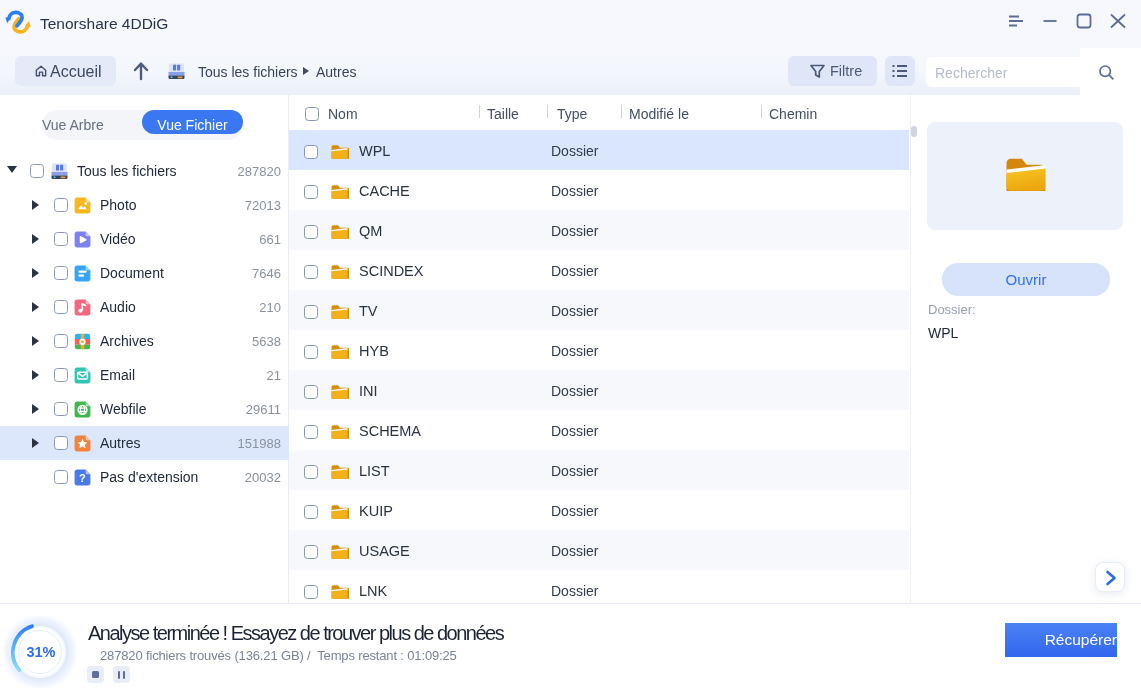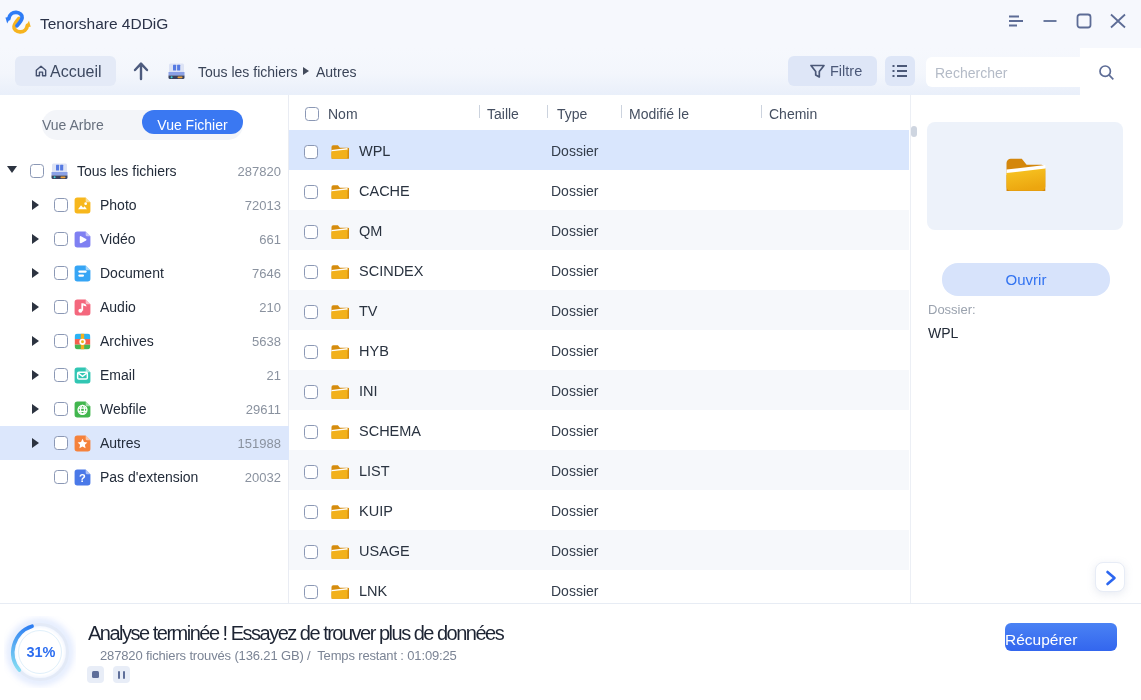--- a/index.html
+++ b/index.html
@@ -62,21 +62,21 @@
 #dlab { position:absolute; left:17px; top:207px; font-size:13px; color:#9aa2ae; }
 #dval { position:absolute; left:17px; top:230px; font-size:14px; color:#232b38; }
 #nextbtn { position:absolute; left:184px; top:467px; width:30px; height:30px; background:#fff; border:1px solid #e7ecf6; border-radius:8px; box-shadow:0 2px 8px rgba(120,140,180,0.18); }
 
 
 #bottom { left:0; top:603px; width:1141px; height:97px; background:#fff; border-top:1px solid #e7ecf4; }
 #ring { position:absolute; left:4px; top:12px; }
 #btitle { position:absolute; left:88px; top:18px; font-size:20px; letter-spacing:-1.5px; color:#1d2433; }
 #bsub { position:absolute; left:100px; top:44px; font-size:13px; letter-spacing:-0.15px; color:#7b8495; }
 .ctl { position:absolute; top:62px; width:17px; height:17px; background:#e8edf7; border-radius:4px; }
-#recover { position:absolute; left:1005px; top:19px; width:112px; height:28px; background:linear-gradient(#4a82f4,#3366ee); border-radius:6px; color:#fff; font-size:15.5px; text-align:left; line-height:34px; }
+#recover { position:absolute; left:1005px; top:19px; width:112px; height:34px; background:linear-gradient(#4a82f4,#3366ee); border-radius:0; color:#fff; font-size:15.5px; text-align:right; line-height:34px; }
 #selinfo { position:absolute; left:0; top:59px; width:1117px; text-align:right; font-size:15px; letter-spacing:-0.2px; color:#414a59; }
 #bstrip { left:0; top:693px; width:1141px; height:7px; background:#f7fafd; border-top:1px solid #e9eef6; }
 </style>
 </head>
 <body>
 <div id="titlebar" class="abs">
   <svg id="logo" class="abs" width="27" height="27" viewBox="0 0 32 32">
     <path d="M26.5 19.5 C 26 24.5, 22 27.2, 17.7 27 C 13.4 26.8, 10.2 23.8, 10.7 20.8 C 11.1 18.4, 14 14.2, 16.8 11.1" fill="none" stroke="#f6b41f" stroke-width="4.4" stroke-linecap="round"></path>
     <path d="M30.5 20.9 L 24.3 21.4 L 28.4 13.8 Z" fill="#f6b41f"></path>
     <path d="M4.5 11.5 C 5 6.5, 9 3.8, 13.3 4 C 17.6 4.2, 20.8 7.2, 20.3 10.2 C 19.9 12.6, 17 16.8, 14.2 19.9" fill="none" stroke="#2e7cf6" stroke-width="4.4" stroke-linecap="round"></path>

